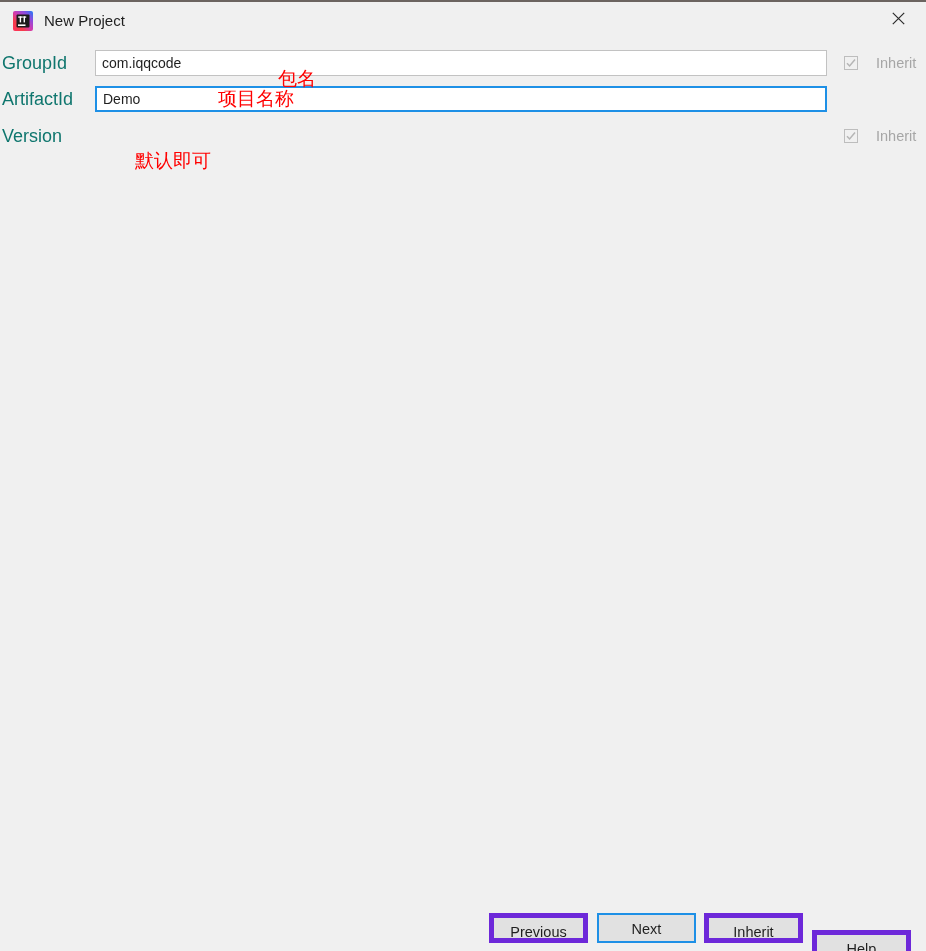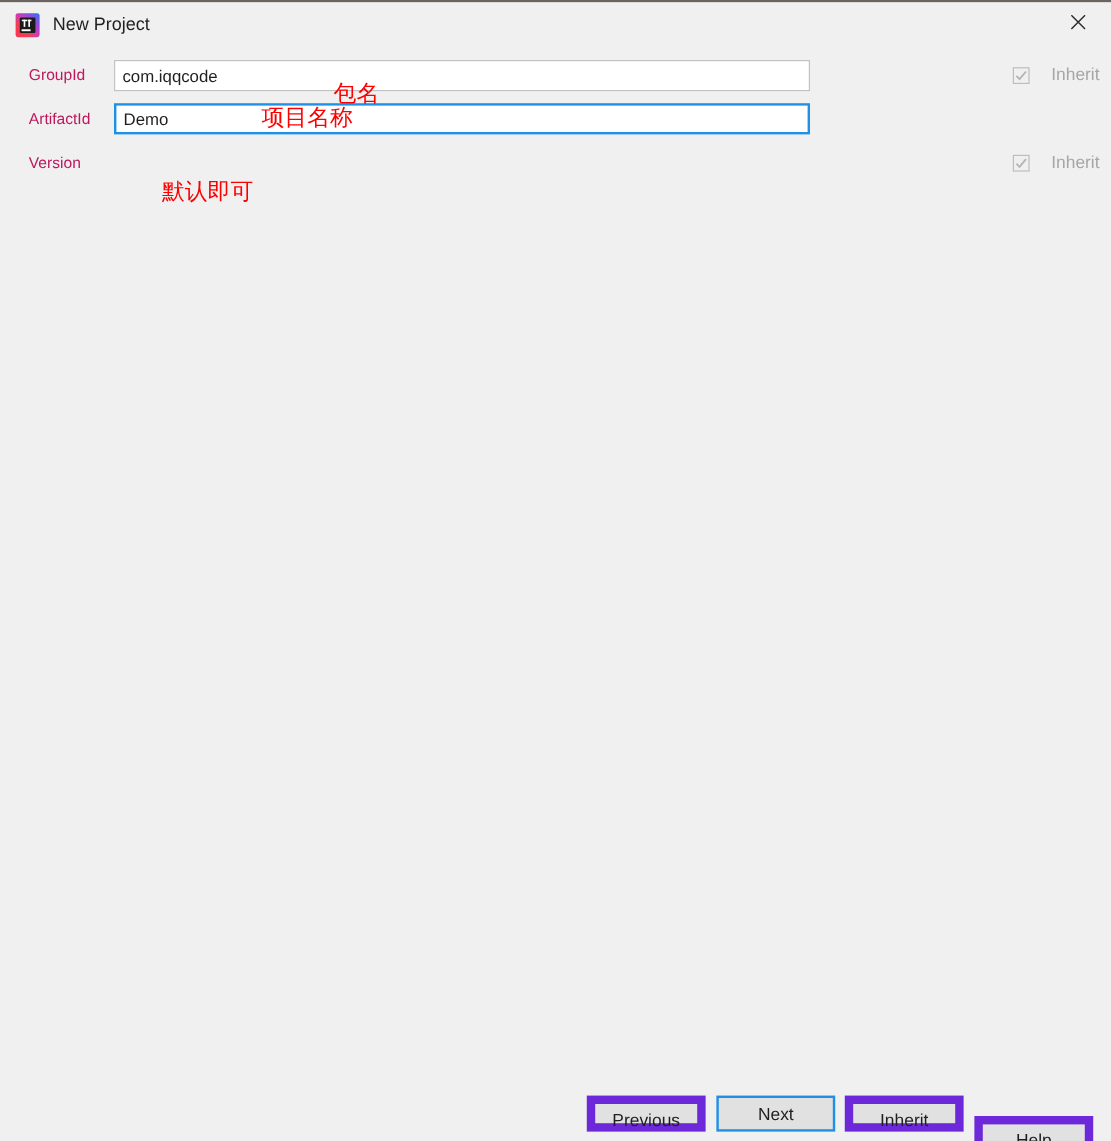--- a/index.html
+++ b/index.html
@@ -59,30 +59,30 @@
     display: flex;
     align-items: center;
     justify-content: center;
     cursor: default;
   }
   #close-button svg { display: block; }
 
   
   .field-label {
     position: absolute;
-    left: 24px;
-    font-size: 13px;
-    color: #be185d;
+    left: 2px;
+    font-size: 18px;
+    color: #0f766e;
     line-height: 20px;
     white-space: nowrap;
   }
   .text-input {
     position: absolute;
     left: 95px;
-    width: 580px;
+    width: 732px;
     height: 26px;
     background: #ffffff;
     border: 1px solid #c2c2c2;
     box-sizing: border-box;
     font-family: "Liberation Sans", sans-serif;
     font-size: 14px;
     color: #1f1f1f;
     padding: 0 0 0 6px;
     line-height: 24px;
     outline: none;
@@ -138,21 +138,21 @@
     top: 908px;
     width: 926px;
     height: 43px;
   }
   .dialog-button {
     position: absolute;
     top: 3px;
     width: 99px;
     height: 30px;
     background: #e1e1e1;
-    border: 7px solid #6d28d9;
+    border: 5px solid #6d28d9;
     box-sizing: border-box;
     font-family: "Liberation Sans", sans-serif;
     font-size: 14.5px;
     color: #1f1f1f;
     cursor: default;
     padding: 0;
     line-height: 28px;
     text-align: center;
   }
   .dialog-button.default {

